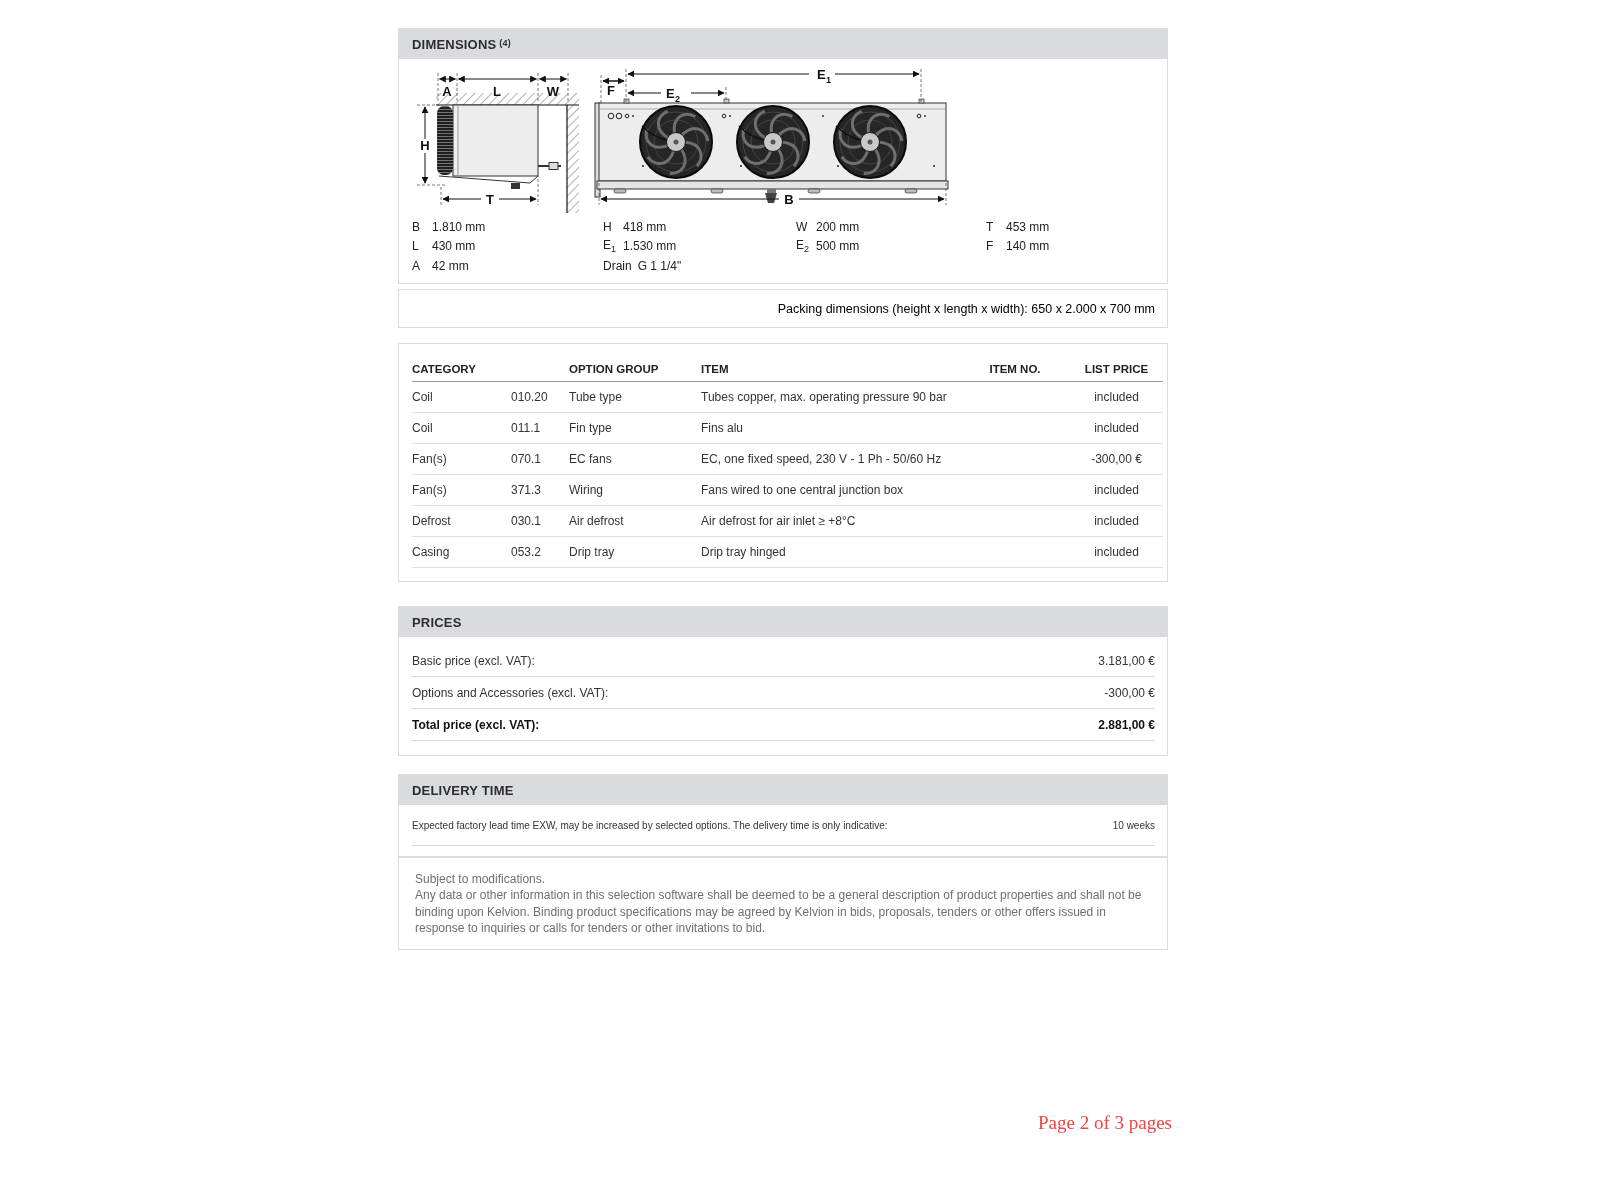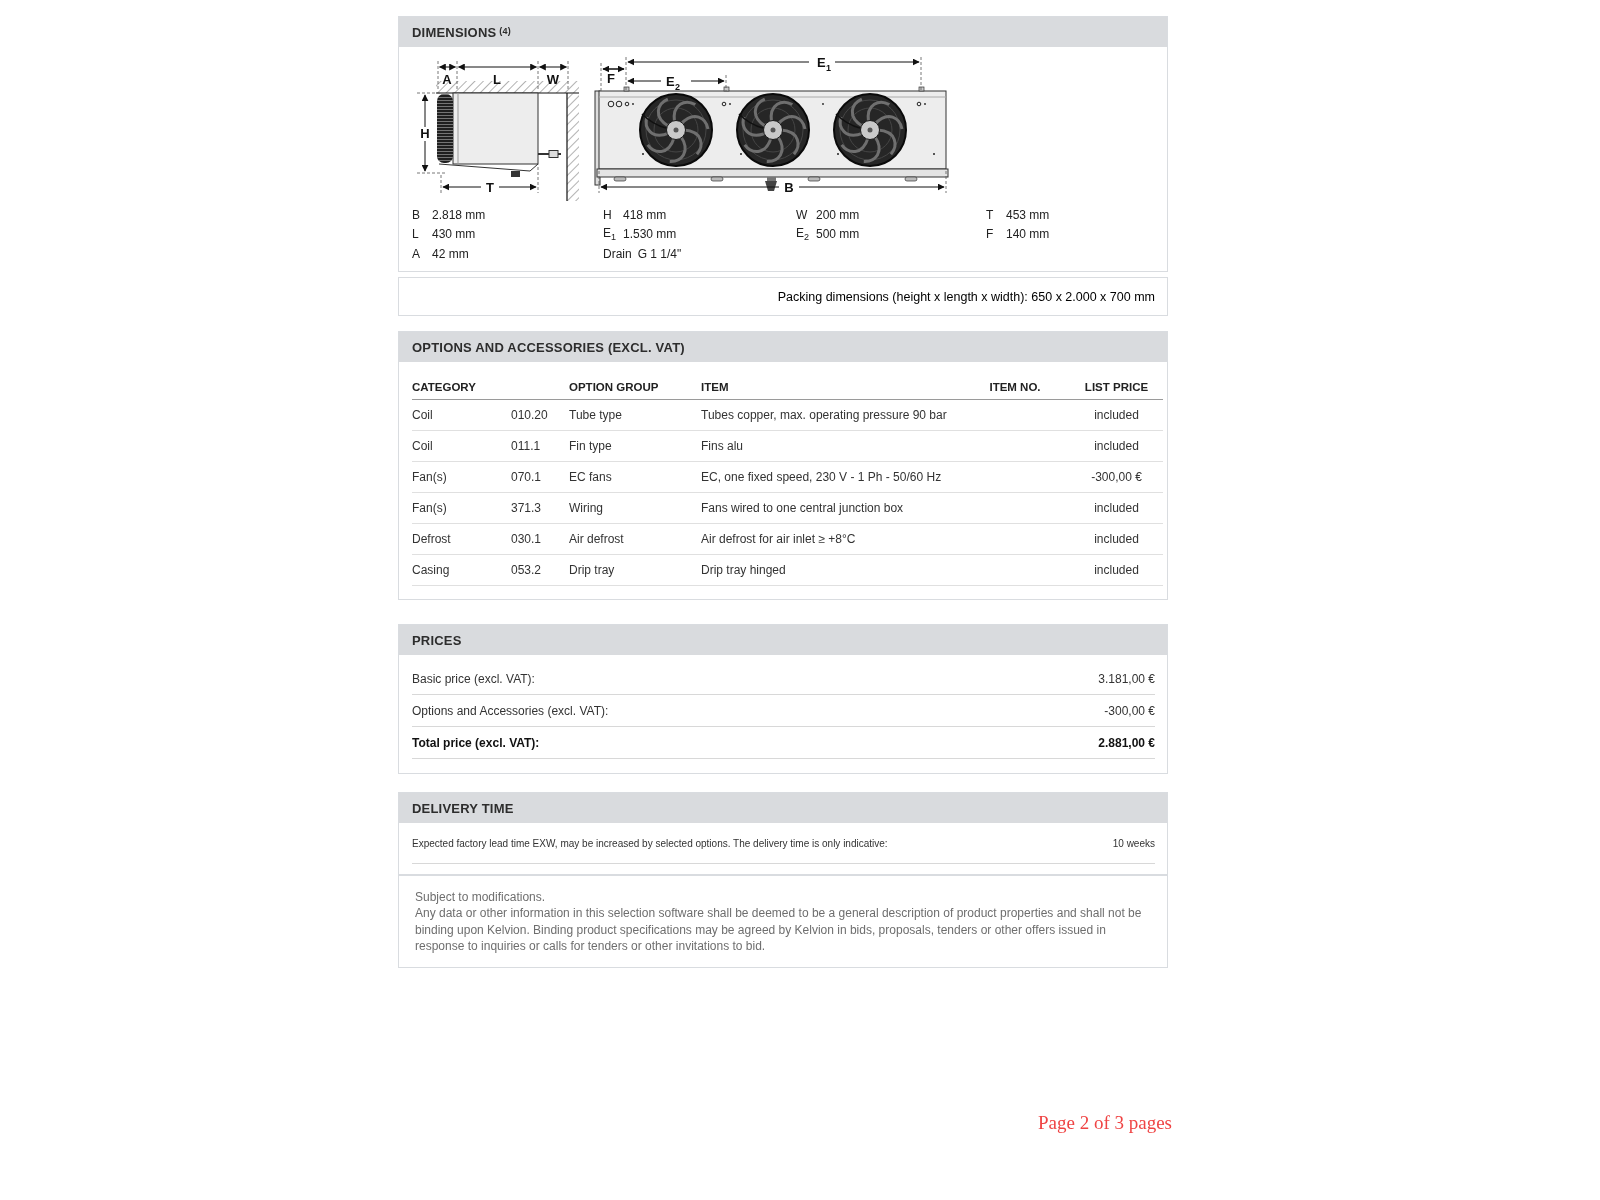--- a/index.html
+++ b/index.html
@@ -1,18 +1,18 @@
 <!DOCTYPE html>
 <html><head>
 <meta charset="utf-8">
 <style>
   html,body{margin:0;padding:0}
   body{width:1600px;height:1200px;background:#ffffff;position:relative;
        font-family:"Liberation Sans",sans-serif;color:#333}
-  .col{position:absolute;left:398px;top:16px;width:770px}
+  .col{position:absolute;left:398px;top:28px;width:770px}
   .box{border:1px solid #d9dce0;background:#fff;box-sizing:border-box}
   .band{height:30px;background:#d9dbde;display:flex;align-items:center;
         padding-left:13px;font-weight:bold;font-size:13px;color:#2d2d2d;letter-spacing:.2px}
   .band sup{font-size:9px;font-weight:bold;margin-left:3px;transform:translateY(-1px)}
   
   .dims-box{height:256px;overflow:hidden}
   .drawing-wrap{margin:4px 0 0 12px}
   .dimgrid{display:grid;grid-template-columns:191px 193px 190px 1fr;
            margin-left:13px;font-size:12px;color:#222;row-gap:0}
   .dimcell{height:19.5px;display:flex;align-items:center}
@@ -202,21 +202,21 @@
           <line x1="368" y1="136" x2="190" y2="136" stroke="#111" marker-end="url(#ah)"></line>
           <line x1="388" y1="136" x2="533" y2="136" stroke="#111" marker-end="url(#ah)"></line>
           <text x="378" y="141" text-anchor="middle" font-size="13">B</text>
         </g>
       </svg>
     </div>
 
     <div class="dimgrid">
       <div class="dimcell">
           <span class="dim-label">B</span>
-          <span>2.818 mm</span>
+          <span>1.810 mm</span>
         </div>
       <div class="dimcell">
           <span class="dim-label">H</span>
           <span>418 mm</span>
         </div>
       <div class="dimcell">
           <span class="dim-label">W</span>
           <span>200 mm</span>
         </div>
       <div class="dimcell">
@@ -252,23 +252,20 @@
       <div class="dimcell"></div>
         <div class="dimcell"></div>
     </div>
   </div>
 
   <div class="box pack-box">
     <span>Packing dimensions (height x length x width): 650 x 2.000 x 700 mm</span>
   </div>
 
   <div class="box opt-box">
-    <div class="band">
-      <span>OPTIONS AND ACCESSORIES (EXCL. VAT)</span>
-    </div>
     <div class="tbl">
       <div class="ohead">
         <span>CATEGORY</span>
         <span>OPTION GROUP</span>
         <span>ITEM</span>
         <span class="r">ITEM NO.</span>
         <span class="r">LIST PRICE</span>
       </div>
       <div class="orow">
         <span>Coil</span>

